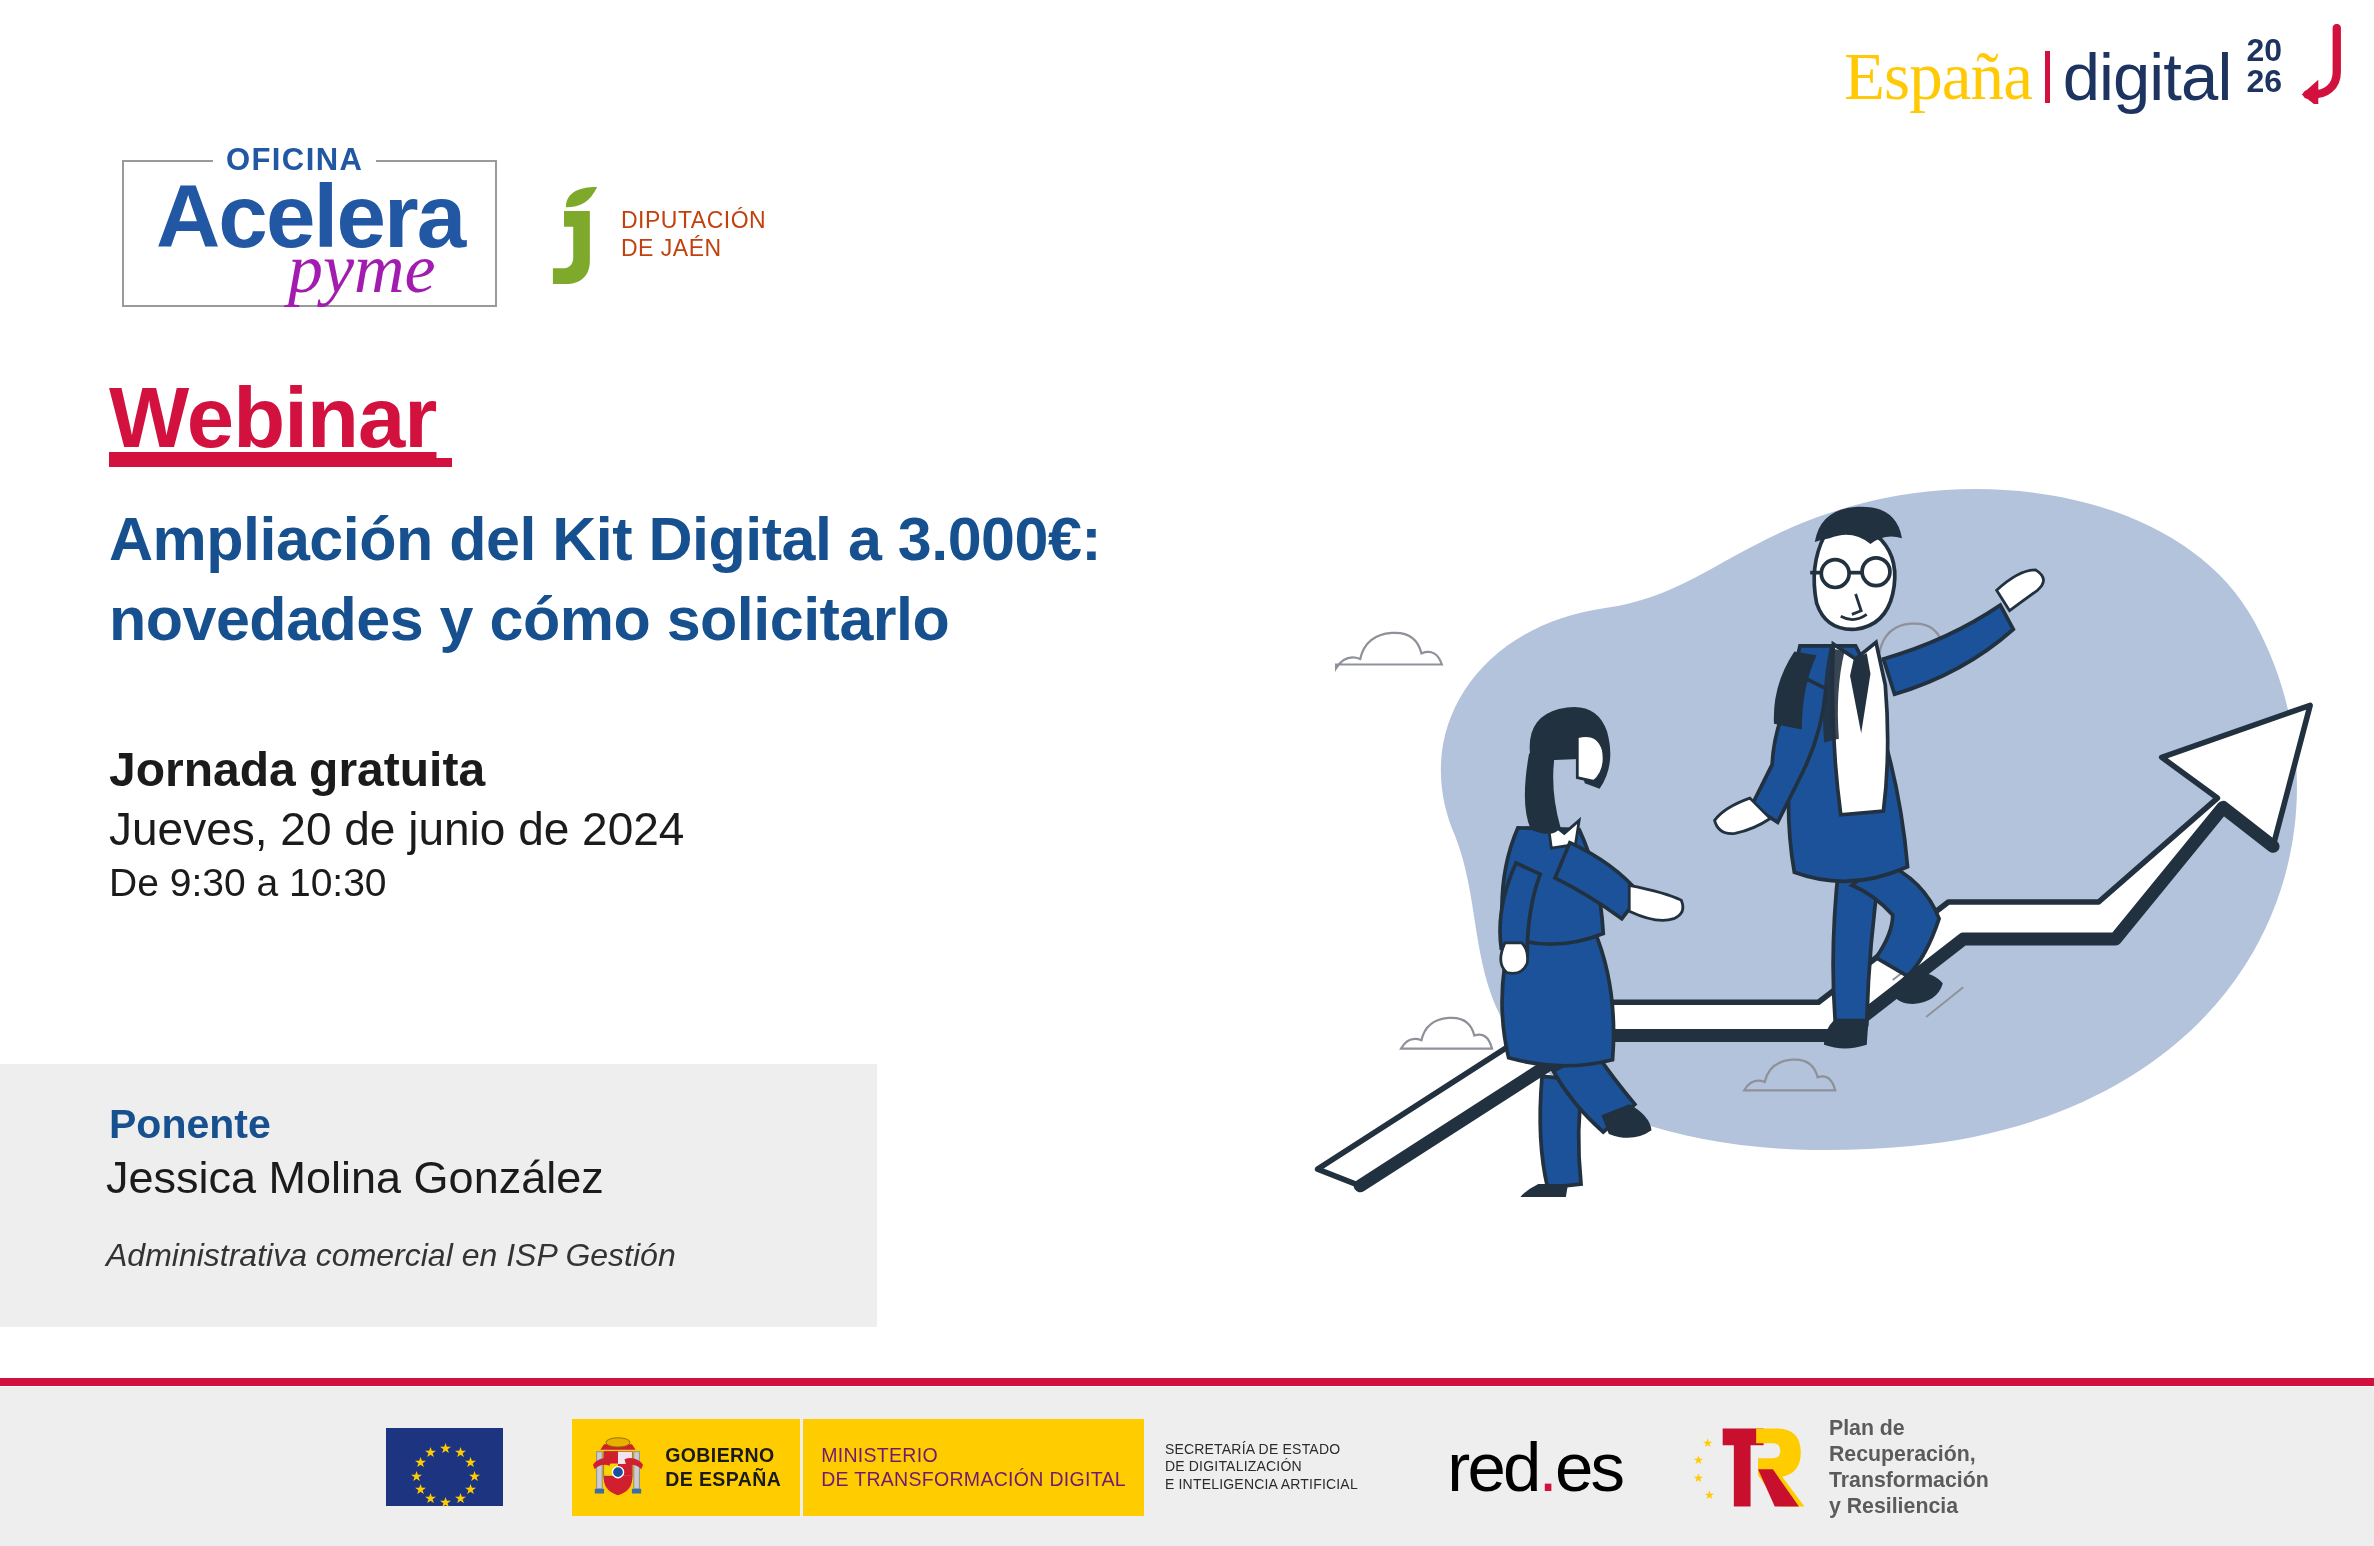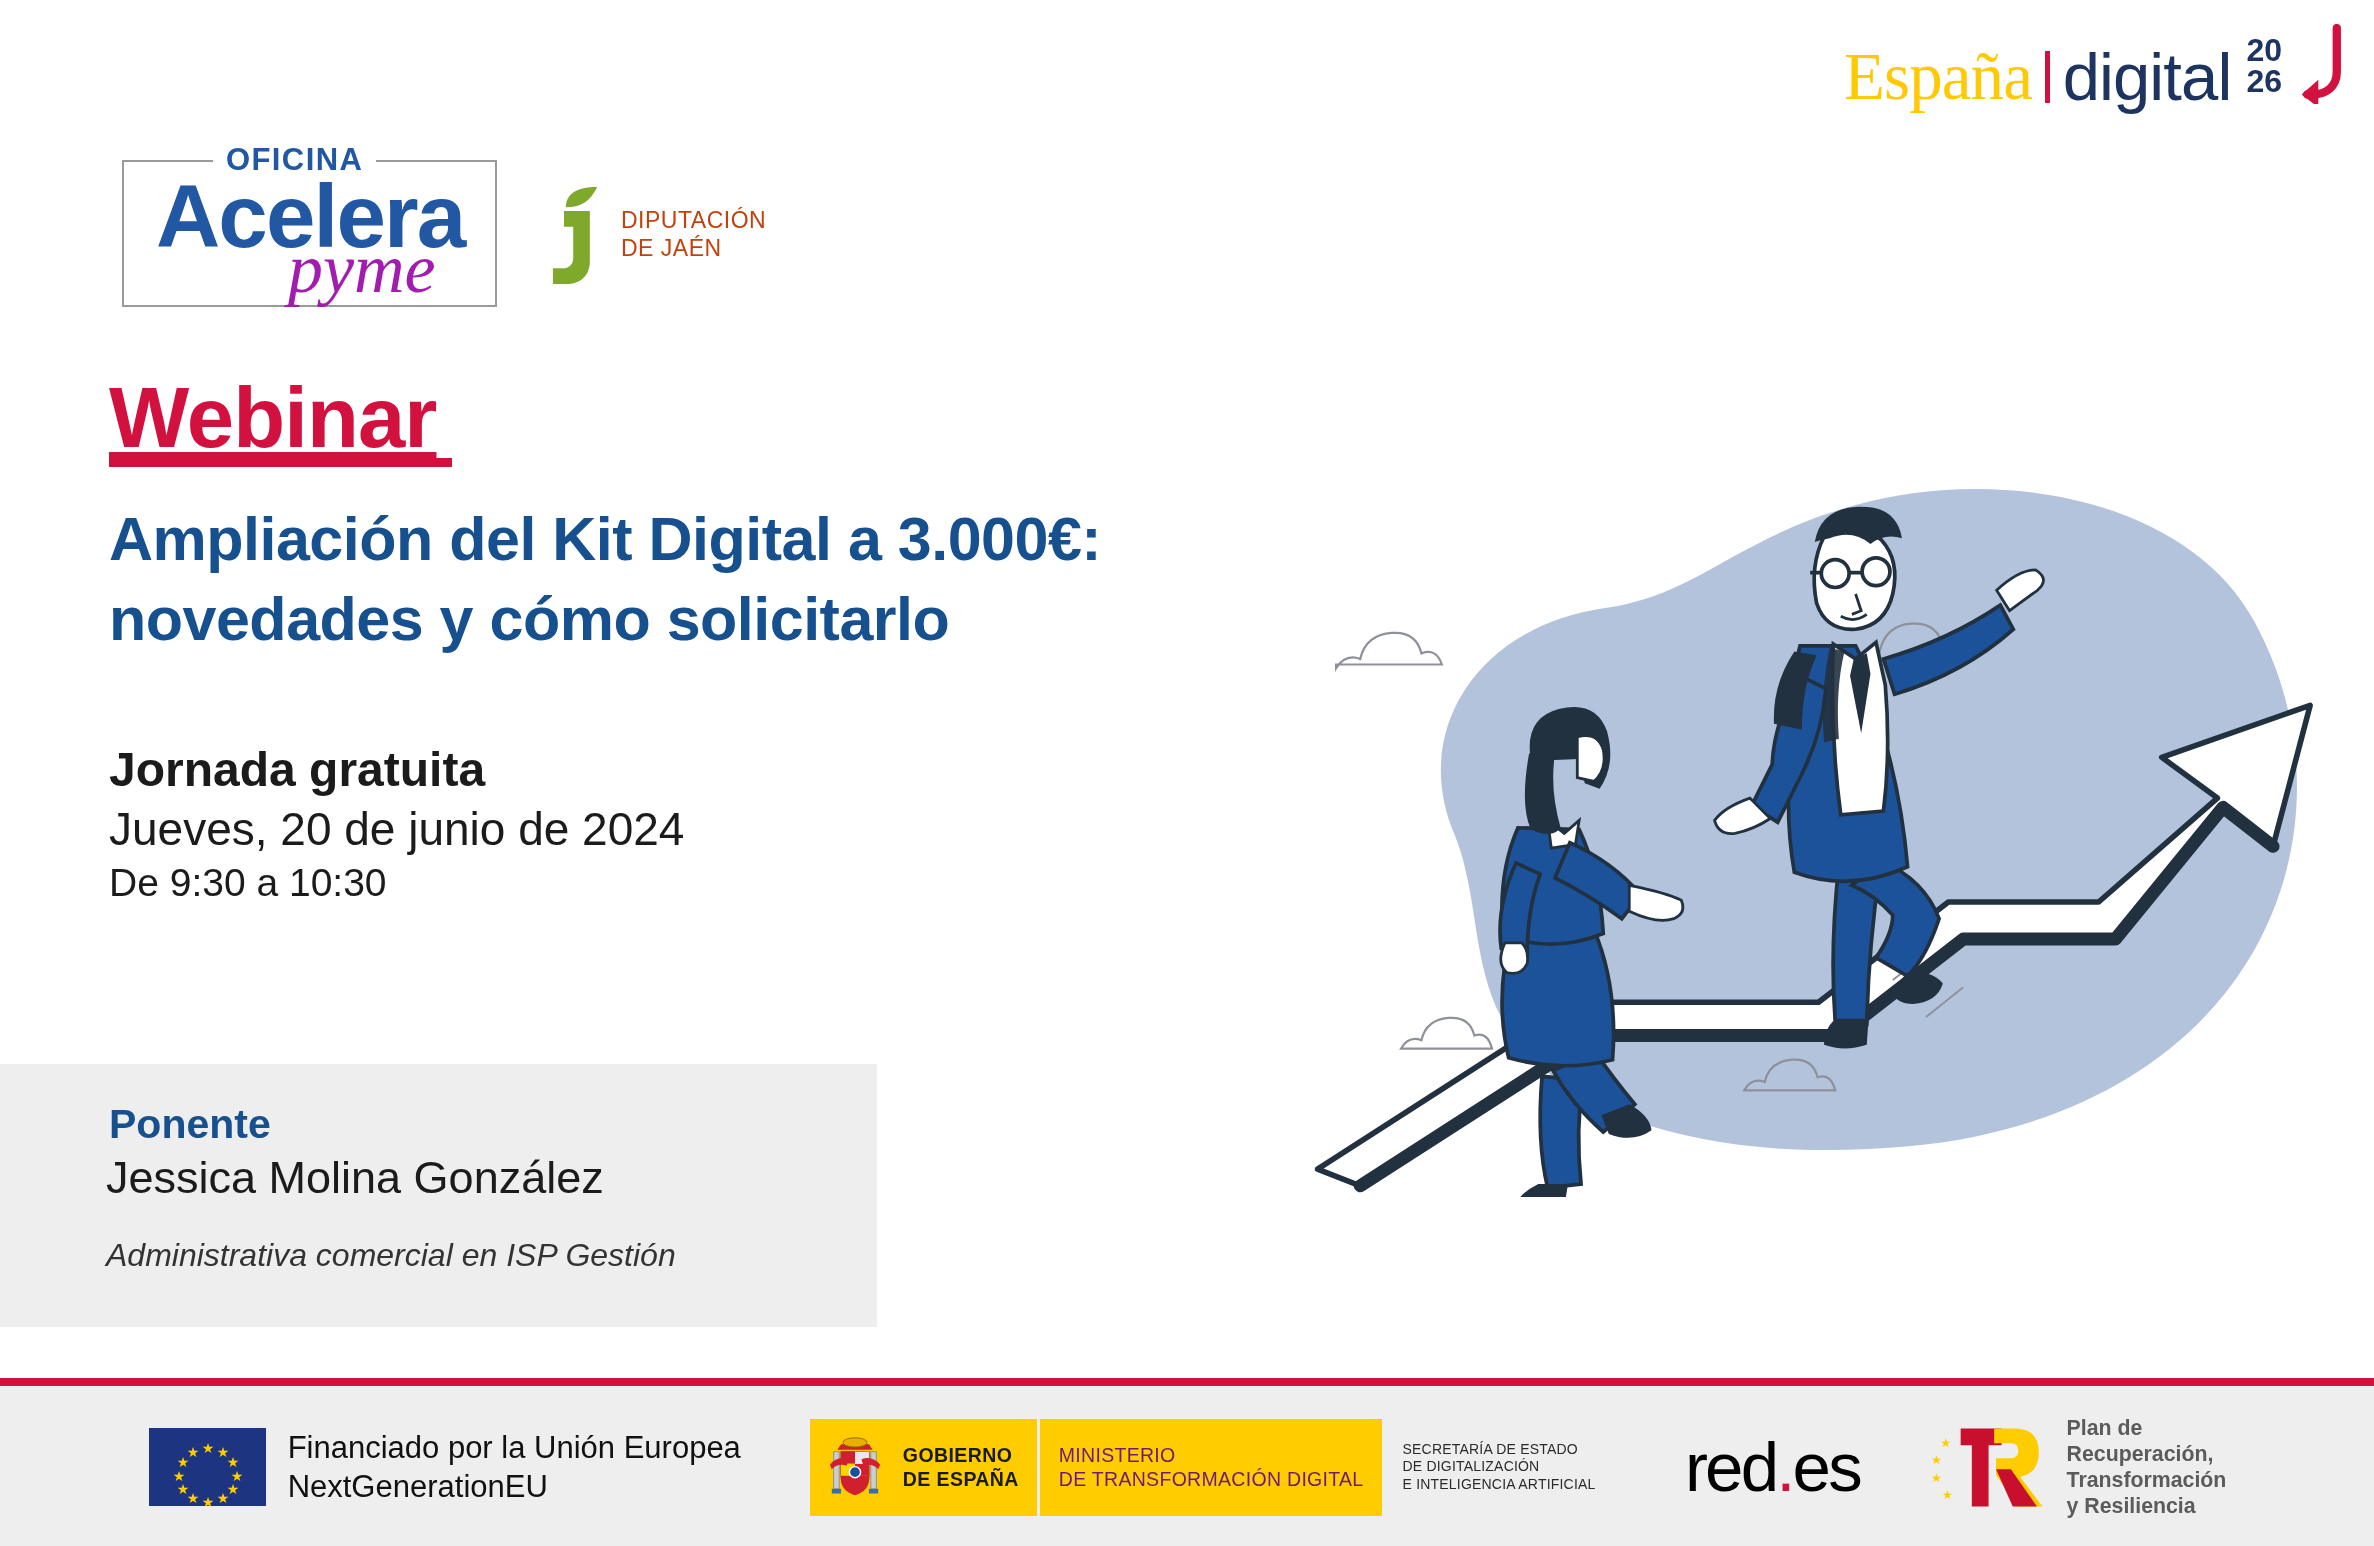--- a/index.html
+++ b/index.html
@@ -293,24 +293,20 @@
         <span class="eu-star" style="left:78px;top:27px;">★</span>
         <span class="eu-star" style="left:82px;top:41px;">★</span>
         <span class="eu-star" style="left:78px;top:54px;">★</span>
         <span class="eu-star" style="left:68px;top:63px;">★</span>
         <span class="eu-star" style="left:53px;top:67px;">★</span>
         <span class="eu-star" style="left:38px;top:63px;">★</span>
         <span class="eu-star" style="left:28px;top:54px;">★</span>
         <span class="eu-star" style="left:24px;top:41px;">★</span>
         <span class="eu-star" style="left:28px;top:27px;">★</span>
         <span class="eu-star" style="left:38px;top:16.7px;">★</span>
-      </div>
-      <div class="eu-text">
-        <div>Financiado por la Unión Europea</div>
-        <div>NextGenerationEU</div>
       </div>
     </div>
 
     <div class="gob-group">
       <div class="gob-yellow">
         <svg class="gob-shield" viewBox="0 0 58 70">
           <path d="M14 10 h30 l4 6 h-38 Z" fill="#D0202F"></path>
           <ellipse cx="29" cy="8" rx="13" ry="5" fill="#E8B000" stroke="#8a6a00" stroke-width="1"></ellipse>
           <rect x="6" y="18" width="6" height="40" fill="#c9ccd1" stroke="#8a8d92"></rect>
           <rect x="46" y="18" width="6" height="40" fill="#c9ccd1" stroke="#8a8d92"></rect>

